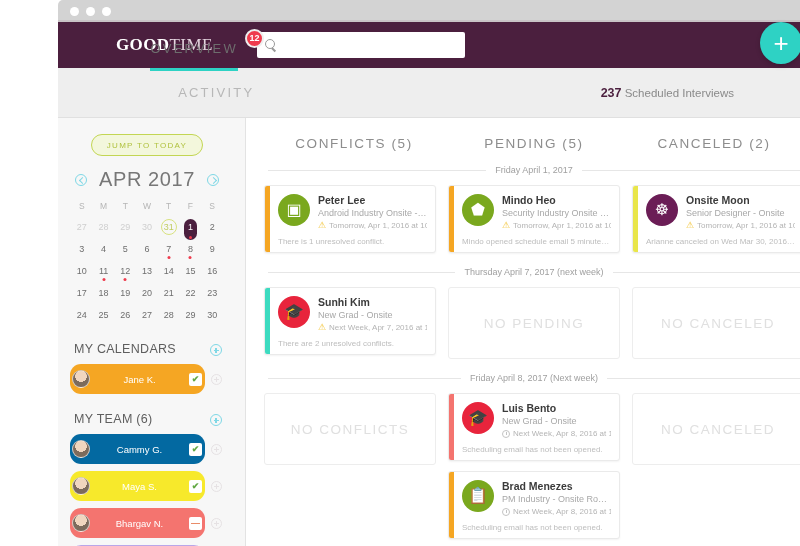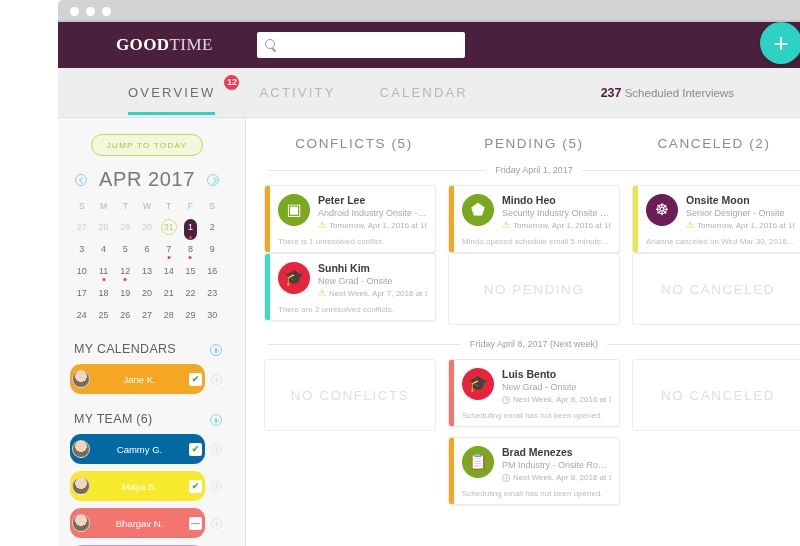--- a/index.html
+++ b/index.html
@@ -68,21 +68,21 @@
     content:""; position:absolute; left:50%; top:52%; transform:translateX(-50%);
     width:16px; height:16px; border-radius:50% 50% 0 0; background:#3a3a33;
   }
 
   
   .tabbar {
     position: absolute; left: 18px; top: 68px; right: 18px; height: 50px;
     background: #eeeeee; border-bottom: 1px solid #e0e0e0;
     display: flex; align-items: center;
   }
-  .tabs { display: flex; align-items: center; margin-left: 70px; gap: 0; }
+  .tabs { display: flex; align-items: center; margin-left: 70px; gap: 0; flex-direction: column; }
   .tab {
     font-size: 13px; letter-spacing: 2.2px; color: #b7b7b7; cursor: pointer;
     padding: 14px 0 15px; position: relative; white-space: nowrap;
   }
   .tab + .tab { margin-left: 44px; }
   .tab.active { color: #6d6d6d; }
   .tab.active::after {
     content: ""; position: absolute; left: 0; right: 0; bottom: 0;
     height: 3px; background: #2ed2c4;
   }
@@ -484,20 +484,25 @@
                         <span class="warn-ico">⚠</span>
                         <span>Tomorrow, Apr 1, 2016 at 10:00 AM</span>
                       </div>
                     </div>
                   </div>
                   <div class="cfoot">Arianne canceled on Wed Mar 30, 2016 at 11:42 PM</div>
                 </div>
               </div>
             </div>
           </div>
+          <div class="divider">
+            <span class="line"></span>
+            <span class="dlabel">Thursday April 7, 2017 (next week)</span>
+            <span class="line"></span>
+          </div>
           <div class="row">
             <div class="cell">
               <div class="card">
                 <div class="bar" style="background: rgb(61, 219, 192);"></div>
                 <div class="body2">
                   <div class="top">
                     <div class="cav" style="background: rgb(232, 36, 60);">🎓</div>
                     <div class="meta">
                       <div class="cname">Sunhi Kim</div>
                       <div class="crole">New Grad - Onsite</div>

